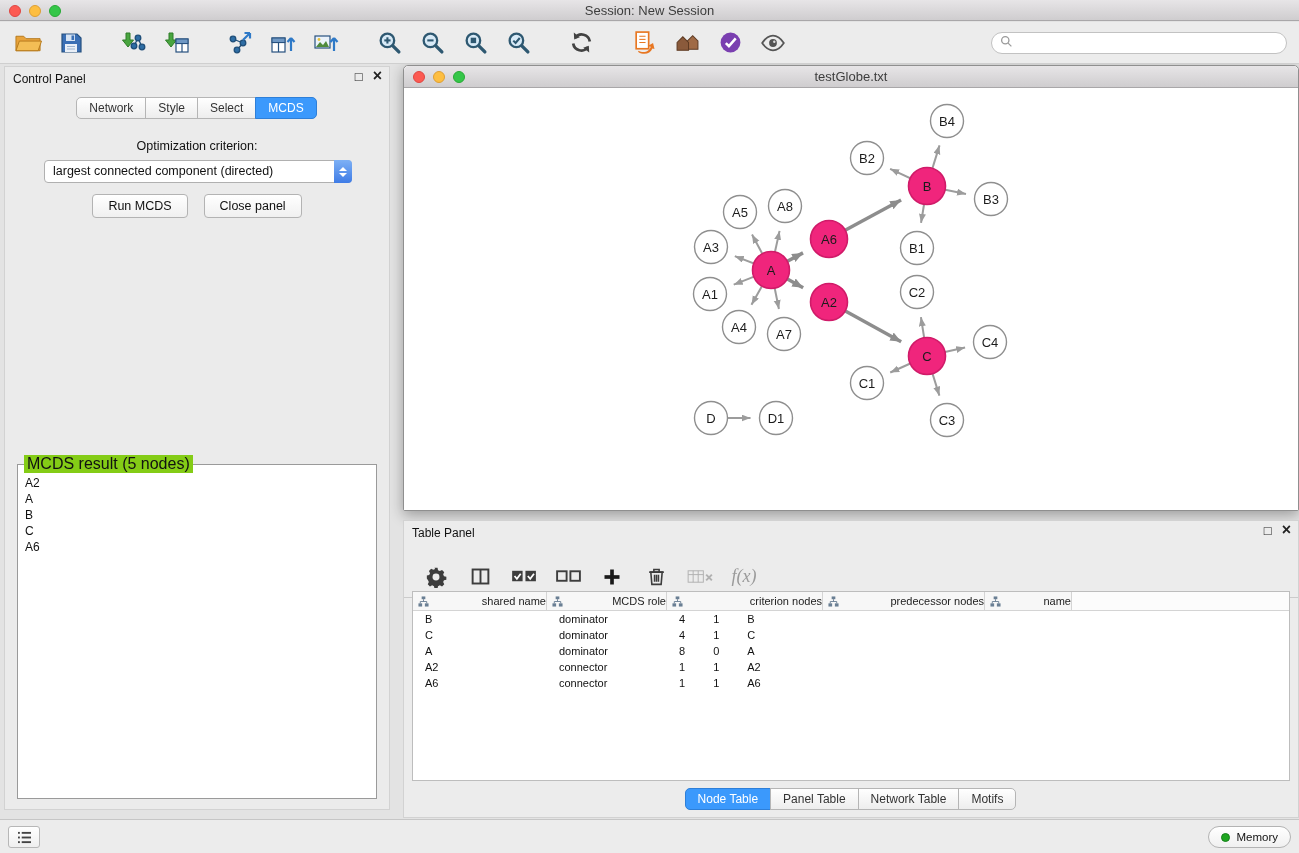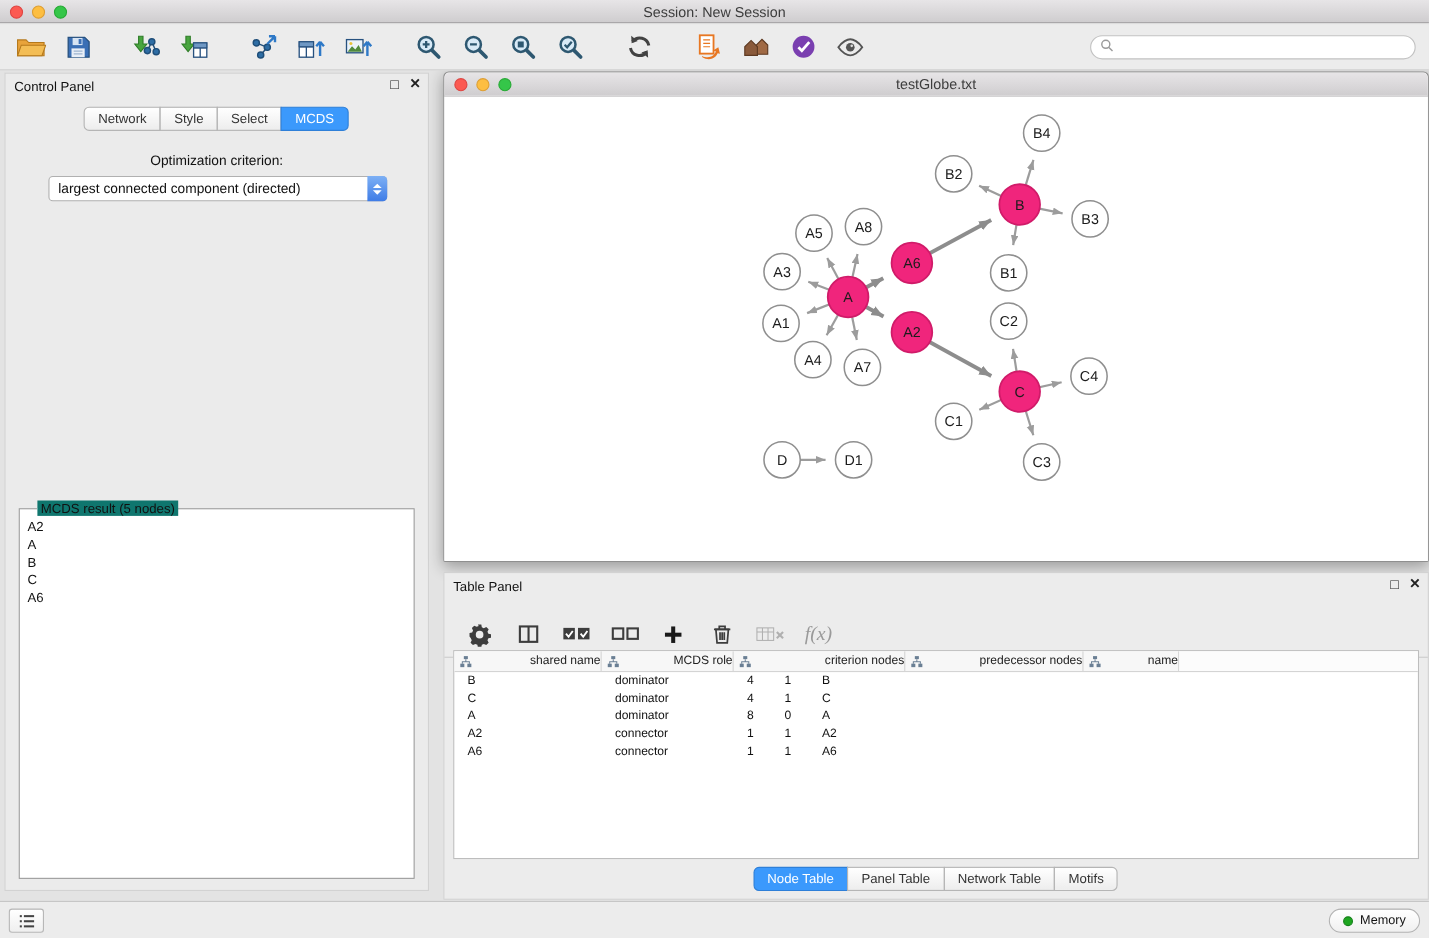--- a/index.html
+++ b/index.html
@@ -32,21 +32,21 @@
 .tab:last-child{border-radius:0 5px 5px 0}
 .tab.active{background:#3b99fc;color:#fff;border-color:#2e7fd8}
 .opt-label{position:absolute;top:72px;width:100%;text-align:center;font-size:12.5px;color:#111}
 .dropdown{position:absolute;top:93px;left:39px;width:308px;height:23px;background:#fff;border:1px solid #b0b0b0;border-radius:4px;font-size:12.5px;line-height:21px;padding-left:8px;color:#111}
 .dd-stepper{position:absolute;right:-1px;top:-1px;width:18px;height:23px;background:linear-gradient(#7db0f5,#3f7ce6);border-radius:0 4px 4px 0;display:flex;flex-direction:column;align-items:center;justify-content:center;gap:2px}
 .dd-up{width:0;height:0;border-left:4px solid transparent;border-right:4px solid transparent;border-bottom:4px solid #fff}
 .dd-down{width:0;height:0;border-left:4px solid transparent;border-right:4px solid transparent;border-top:4px solid #fff}
 .btn-row{position:absolute;top:127px;width:100%;display:flex;justify-content:center;gap:16px}
 .btn{font-size:12.5px;height:24px;padding:0 15px;background:linear-gradient(#ffffff,#f0f0f0);border:1px solid #b3b3b3;border-radius:4px;color:#111}
 .result-box{position:absolute;left:12px;top:388px;width:360px;height:344px;background:#fff;border:1px solid #9a9a9a;padding:2px 4px}
-.result-box legend{font-size:12px;background:#0f766e;padding:0 3px;margin-left:12px;color:#111}
+.result-box legend{font-size:16px;background:#84cc16;padding:0 3px;margin-left:2px;color:#111}
 .result-item{font-size:12px;line-height:16px;padding-left:3px;color:#111}
 
 .network-window{position:absolute;left:403px;top:1px;width:896px;height:446px;background:#fff;border:1px solid #8f8f8f;border-radius:5px 5px 2px 2px;box-shadow:0 4px 14px rgba(0,0,0,.32)}
 .nw-titlebar{height:22px;background:linear-gradient(#e7e5e7,#cfcdcf);border-bottom:1px solid #a9a7a9;border-radius:5px 5px 0 0;position:relative}
 .nw-canvas{position:absolute;top:22px;left:0;right:0;bottom:0;background:#fff;overflow:hidden}
 
 .table-panel{position:absolute;left:403px;top:456px;width:896px;height:298px;background:#ececec;border:1px solid #d2d2d2}
 .tp-toolbar{position:absolute;top:35px;left:0;right:0;height:42px;border-bottom:1px solid #cbcbcb;display:flex;align-items:center;gap:12px;padding:0 16px}
 .tp-btn{width:32px;height:30px;display:flex;align-items:center;justify-content:center}
 .fx{font-family:"Liberation Serif",serif;font-style:italic;font-size:18px;color:#9a9a9a}
@@ -252,20 +252,24 @@
           <div class="tab">Select</div>
           <div class="tab active">MCDS</div>
         </div>
       <div class="opt-label">Optimization criterion:</div>
       <div class="dropdown">
         <span>largest connected component (directed)</span>
         <span class="dd-stepper">
             <span class="dd-up"></span>
             <span class="dd-down"></span>
           </span>
+      </div>
+      <div class="btn-row">
+        <button class="btn">Run MCDS</button>
+        <button class="btn">Close panel</button>
       </div>
       <fieldset class="result-box">
         <legend>MCDS result (5 nodes)</legend>
         <div id="result-list">
             <div class="result-item">A2</div>
             <div class="result-item">A</div>
             <div class="result-item">B</div>
             <div class="result-item">C</div>
             <div class="result-item">A6</div>
           </div>

